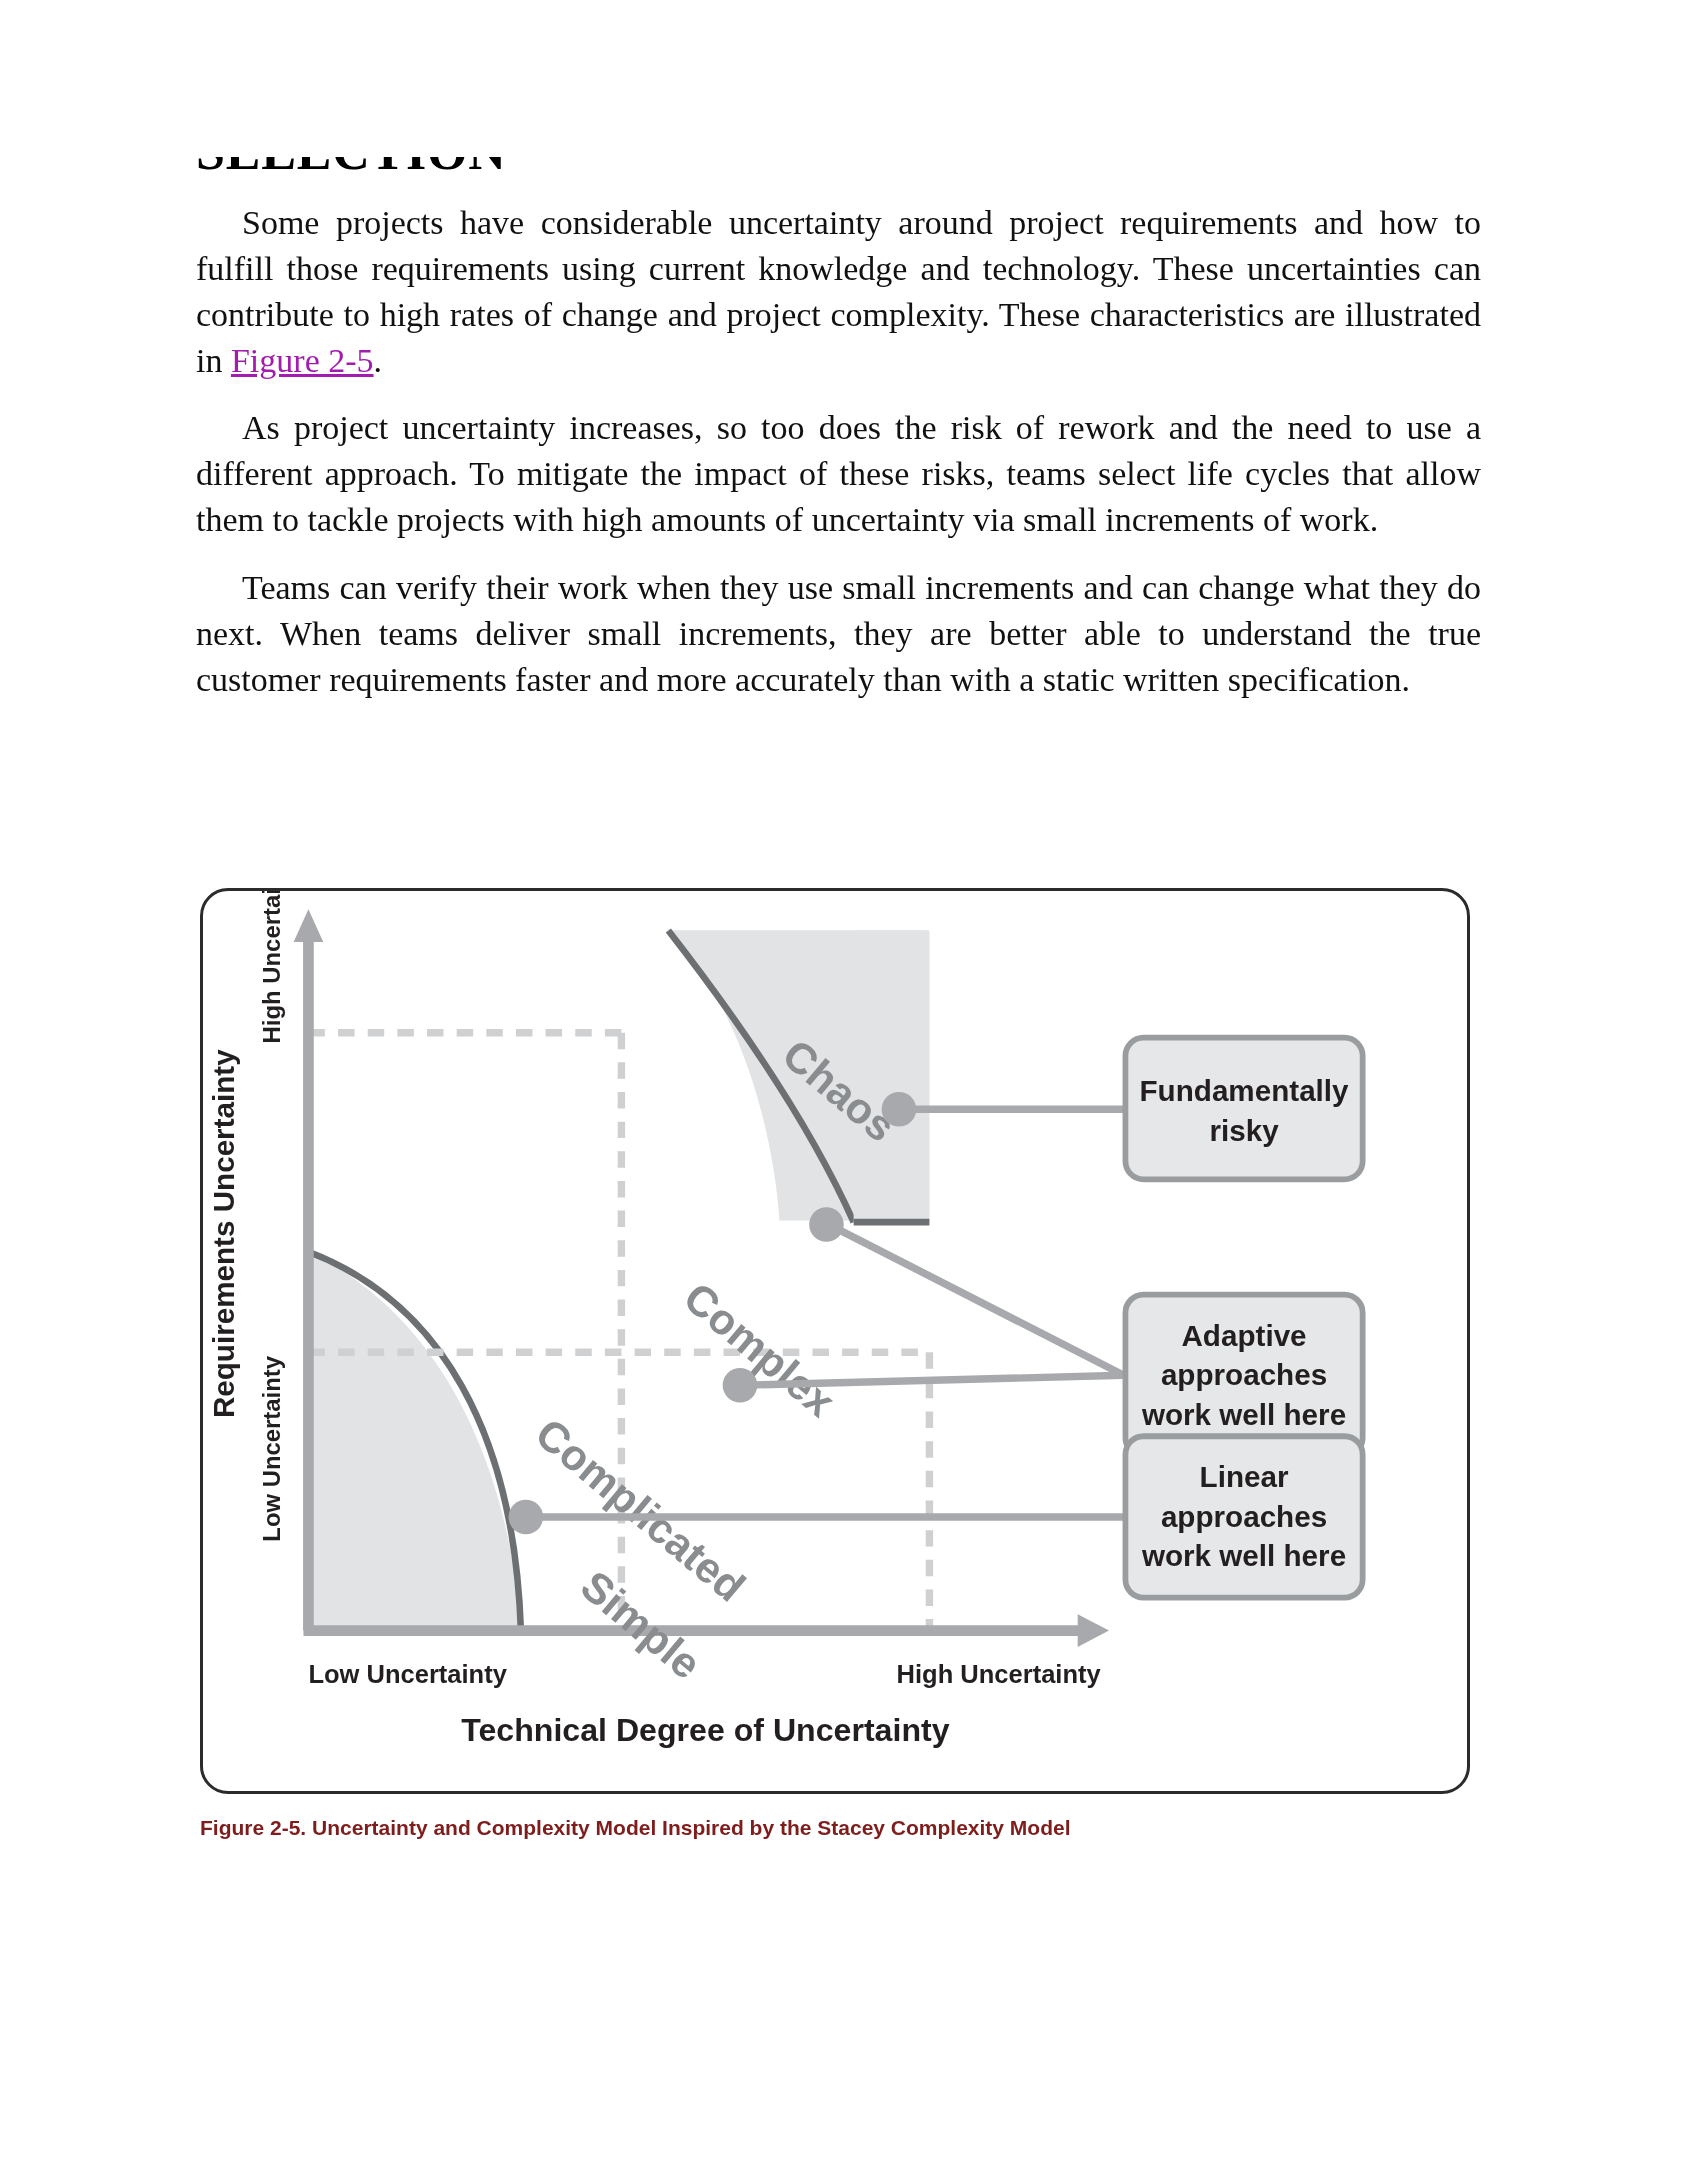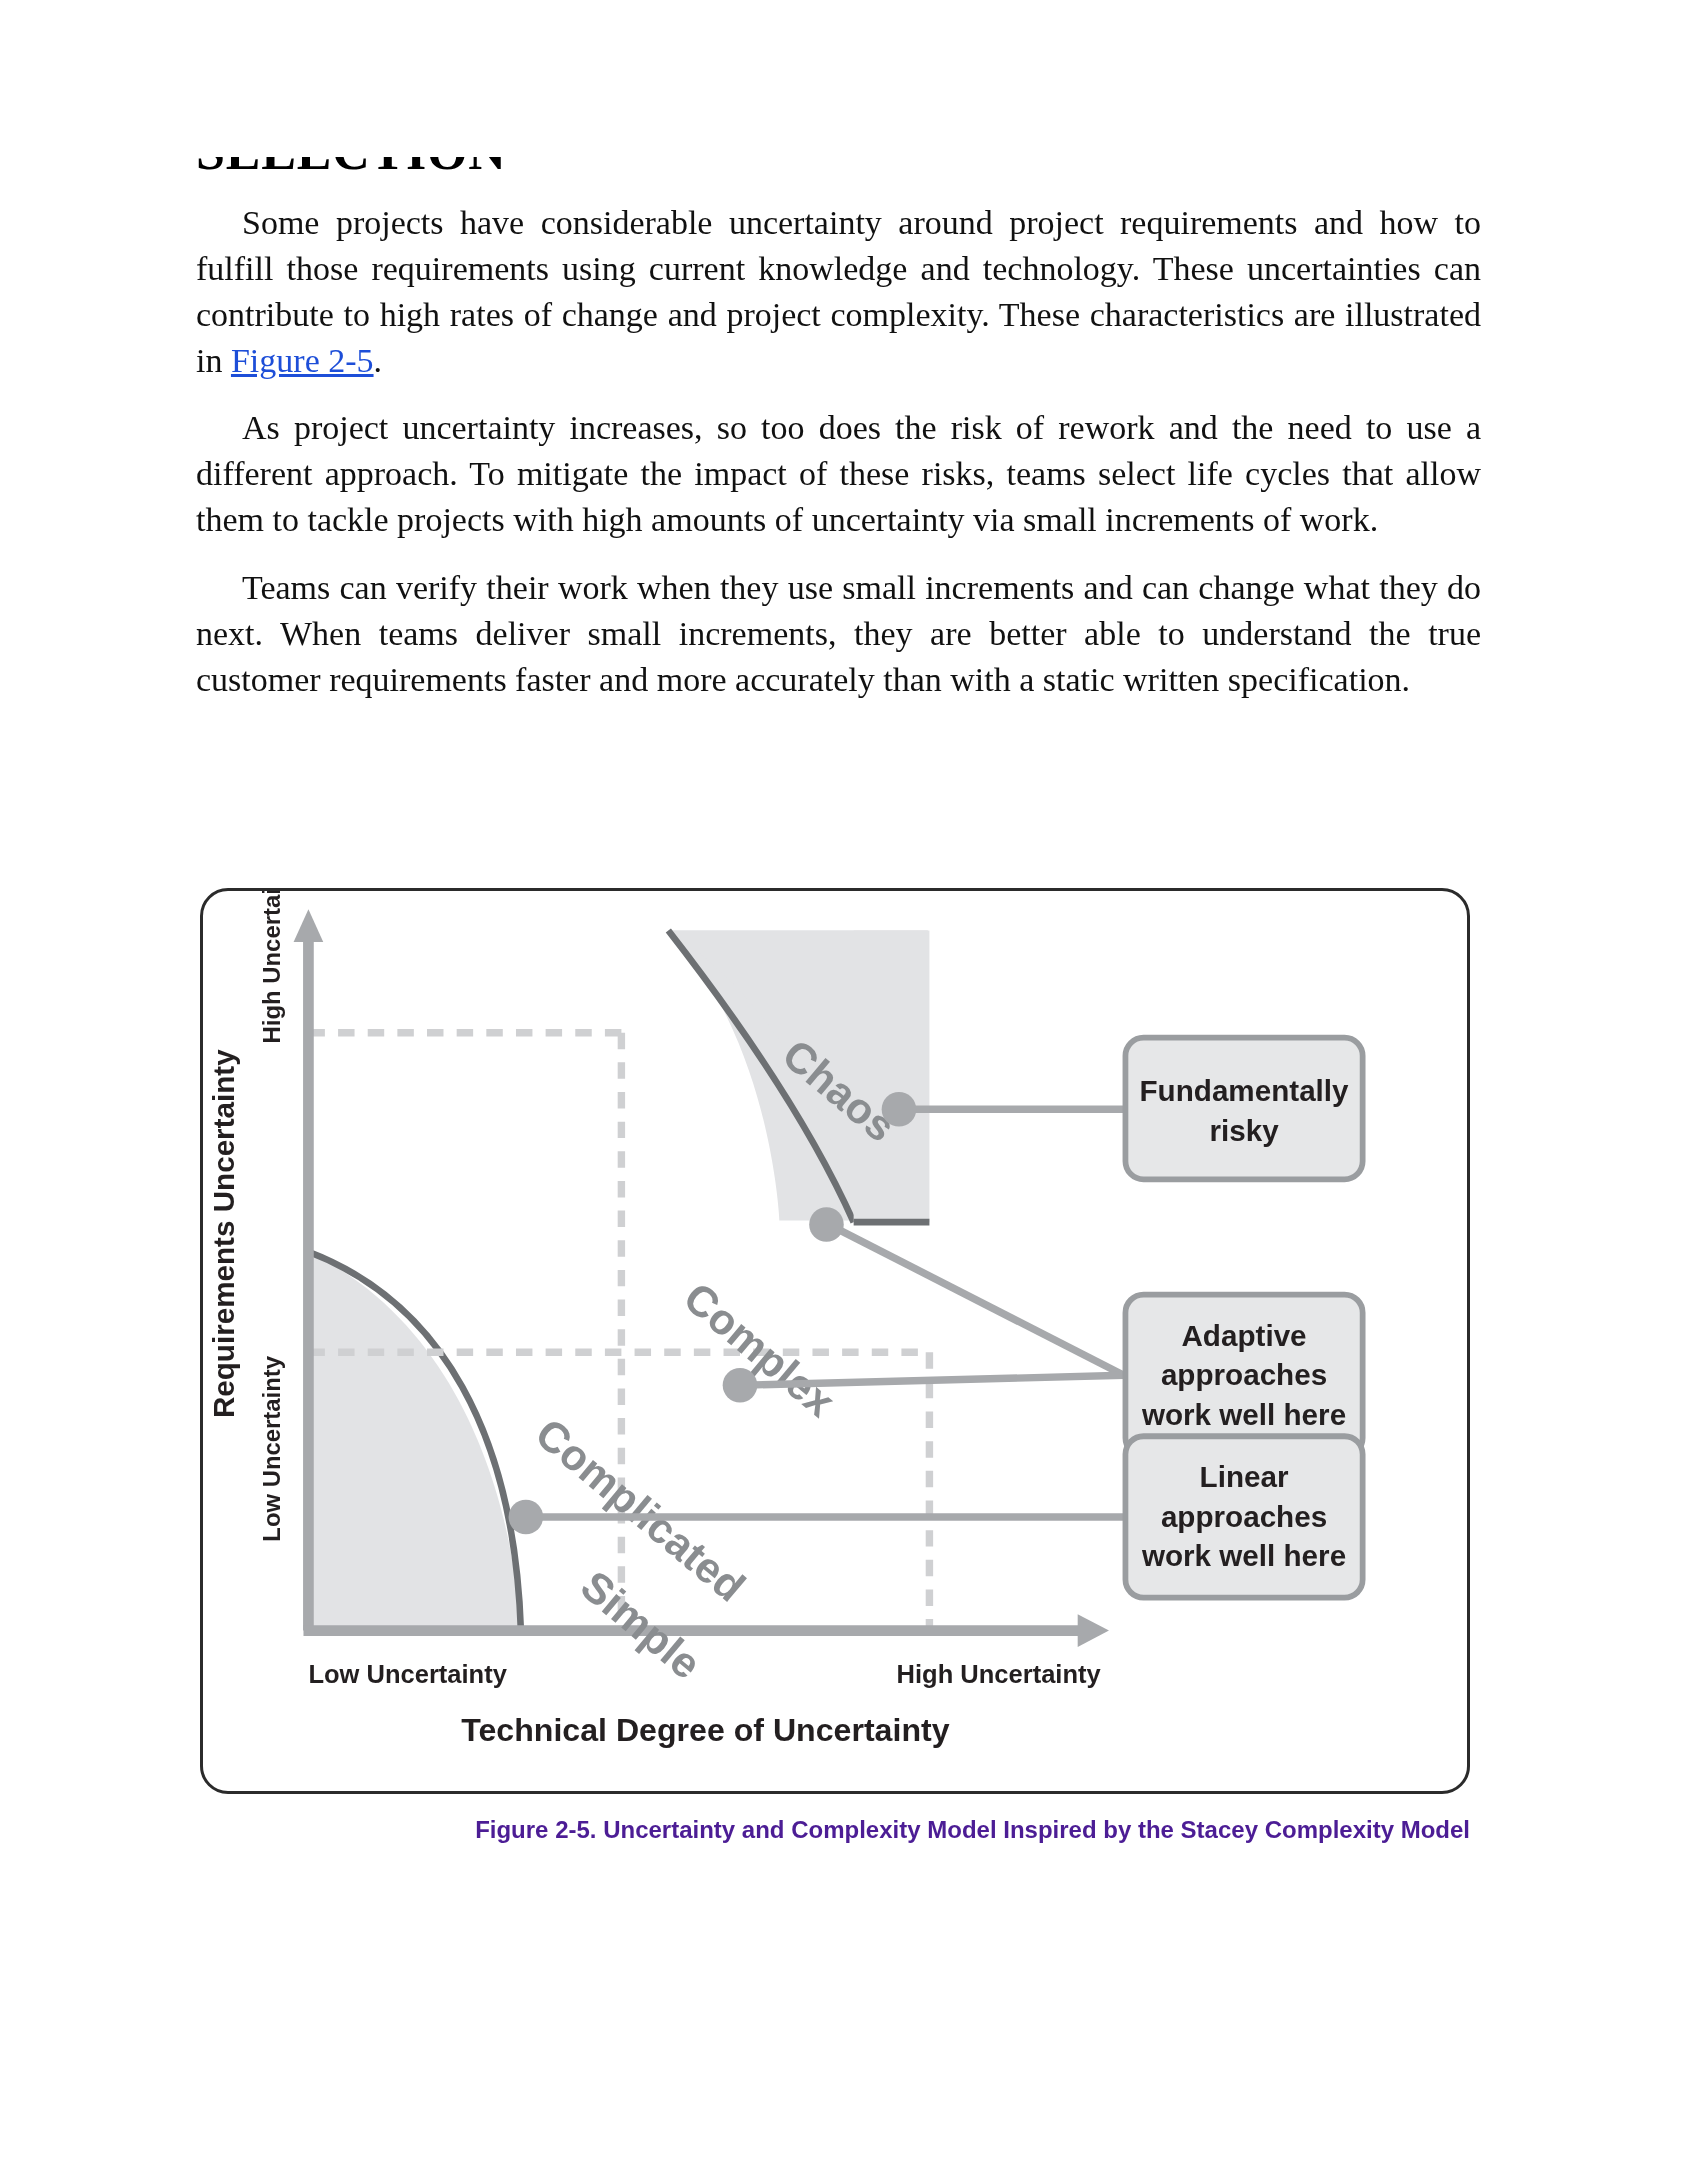--- a/index.html
+++ b/index.html
@@ -53,21 +53,21 @@
     margin: 0 0 21.4px 0;
     font-size: 34px;
     line-height: 46px;
     text-align: justify;
     text-indent: 46px;
     color: #111;
     font-family: "Liberation Serif", serif;
   }
 
   a.figlink {
-    color: #1d4ed8;
+    color: #a21caf;
     text-decoration: underline;
   }
 
   
   .figure-frame {
     position: absolute;
     left: 200px;
     top: 888px;
     width: 1270px;
     height: 906px;
@@ -110,25 +110,25 @@
     font-family: "Liberation Sans", sans-serif;
     font-weight: bold;
     fill: #231f20;
   }
 
   .caption {
     position: absolute;
     left: 200px;
     top: 1816px;
     width: 1270px;
-    text-align: right;
-    font-family: "Liberation Sans", sans-serif;
-    font-weight: bold;
-    font-size: 24px;
-    color: #4c1d95;
+    text-align: left;
+    font-family: "Liberation Sans", sans-serif;
+    font-weight: bold;
+    font-size: 21px;
+    color: #7f1d1d;
   }
 
   .tail-para {
     position: absolute;
     left: 196px;
     top: 1910px;
     width: 1285px;
     font-size: 34px;
     line-height: 46px;
     text-indent: 46px;

